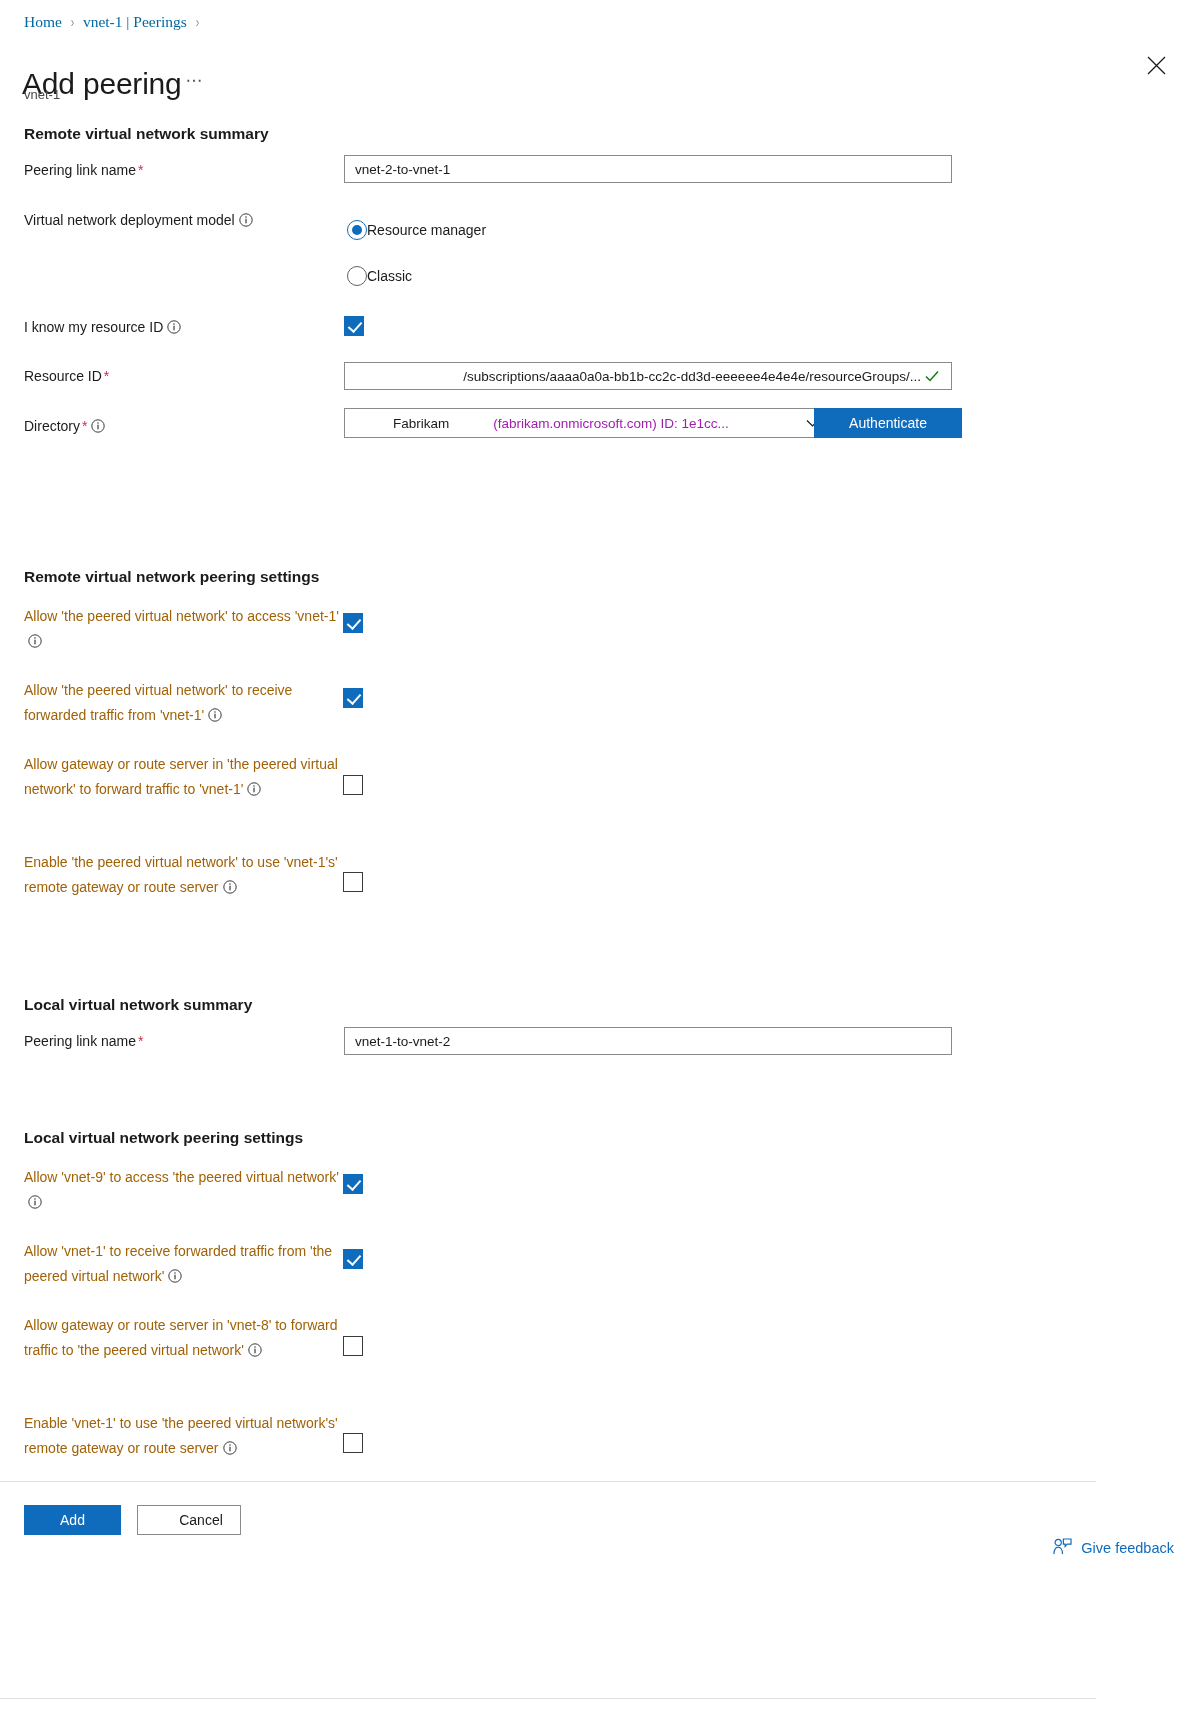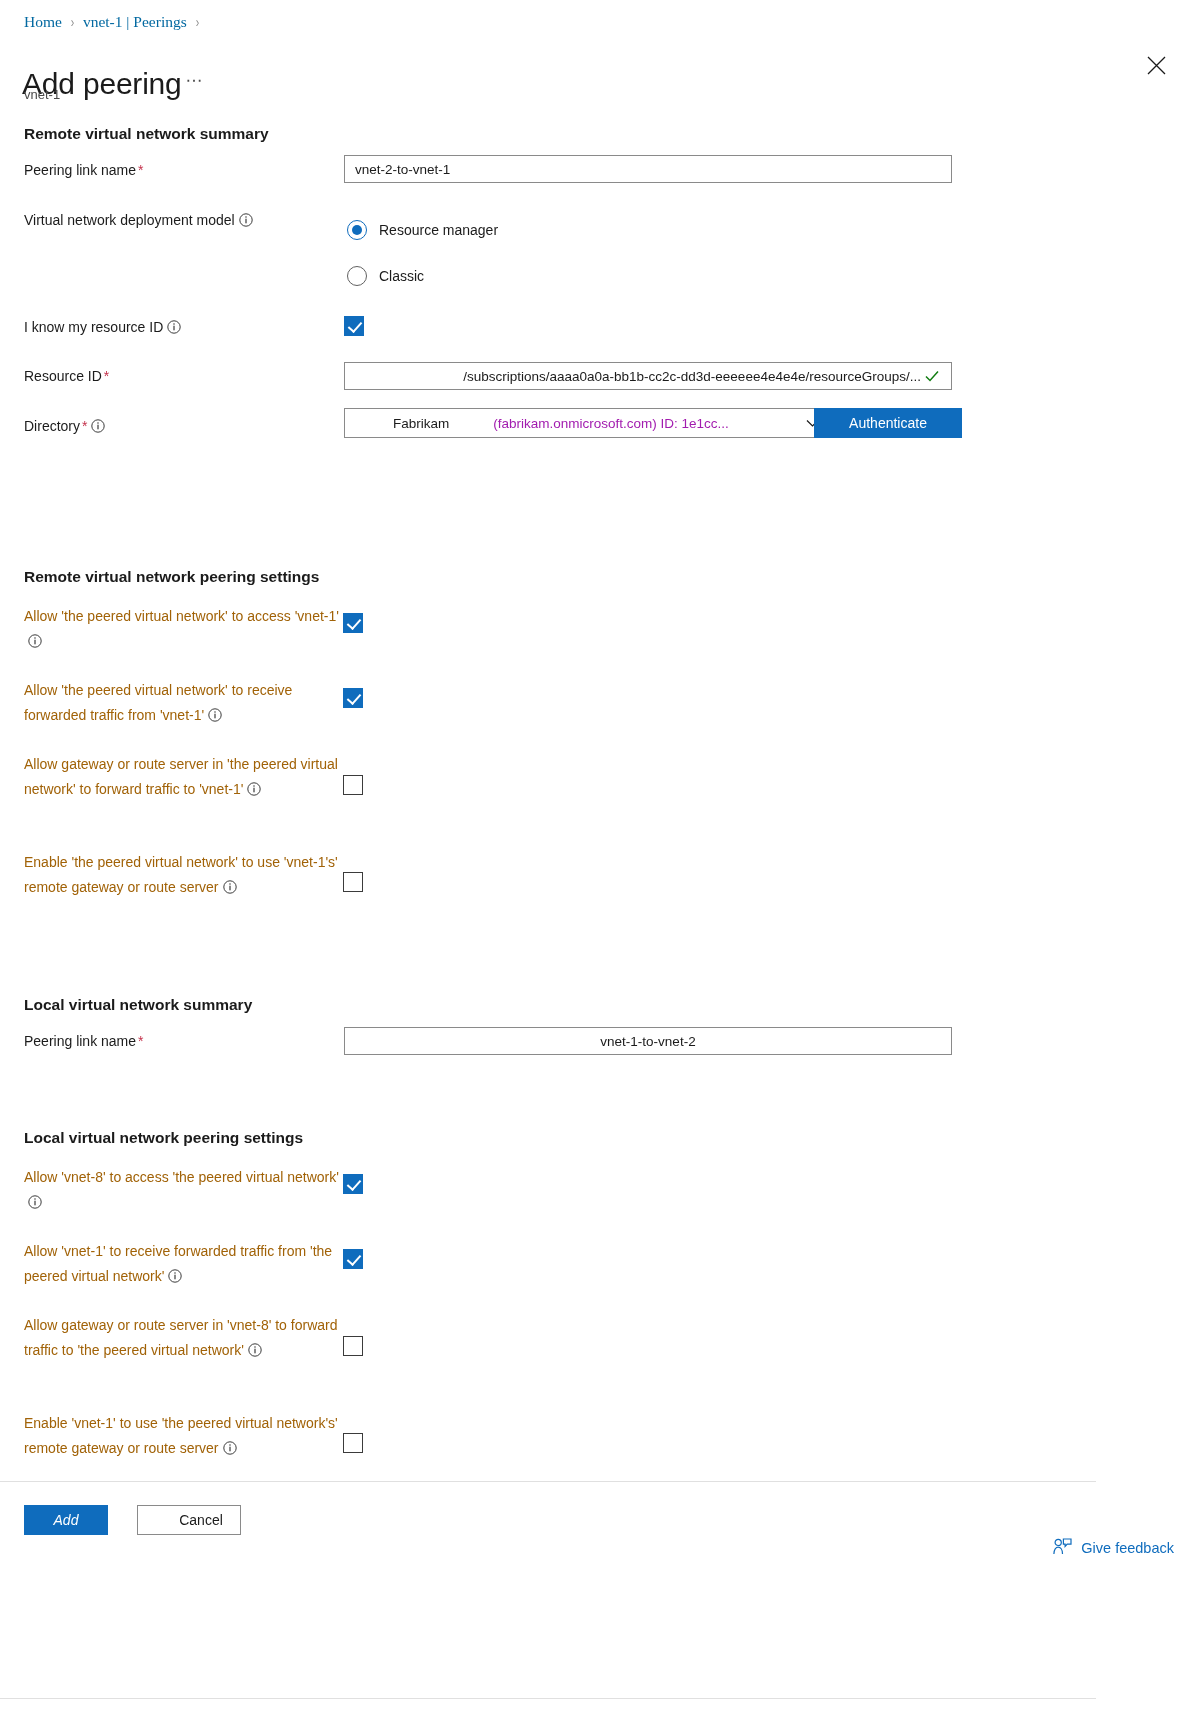--- a/index.html
+++ b/index.html
@@ -81,21 +81,21 @@
     line-height: 26px;
     outline: none;
   }
   .text-input.with-check { padding-right: 30px; text-align: right; }
   .valid-check {
     position: absolute; width: 16px; height: 16px;
   }
 
   
   .radio-row {
-    position: absolute; display: flex; align-items: center; gap: 12px;
+    position: absolute; display: flex; align-items: center; 
     cursor: pointer;
   }
   .radio {
     width: 20px; height: 20px; border-radius: 50%;
     border: 1px solid #616161; background: #fff;
     display: flex; align-items: center; justify-content: center;
     flex: 0 0 auto;
   }
   .radio.checked { border: 1px solid #0f6cbd; }
   .radio.checked::after {
@@ -293,26 +293,26 @@
           <rect x="6.4" y="3.3" width="1.2" height="1.4" fill="#3b3b3b"></rect>
         </svg></span>
   </div>
   <div class="cb" style="left:343px; top:872px"></div>
 
   <div class="section-head" style="top:994px">Local virtual network summary</div>
 
   <div class="field-label" style="top:1032px">
     <span>Peering link name</span><span class="req">*</span>
   </div>
-  <input class="text-input" style="left: 344px; top: 1027px; width: 608px; text-align: center;" value="vnet-1-to-vnet-2">
+  <input class="text-input" style="left: 344px; top: 1027px; width: 608px;" value="vnet-1-to-vnet-2">
 
   <div class="section-head" style="top:1127px">Local virtual network peering settings</div>
 
   <div class="setting-label" style="top:1165px">
-    <span>Allow 'vnet-8' to access 'the peered virtual network'</span><span class="info-icon"><svg width="14" height="14" viewBox="0 0 14 14">
+    <span>Allow 'vnet-9' to access 'the peered virtual network'</span><span class="info-icon"><svg width="14" height="14" viewBox="0 0 14 14">
           <circle cx="7" cy="7" r="6.2" fill="none" stroke="#3b3b3b" stroke-width="1"></circle>
           <rect x="6.4" y="5.7" width="1.2" height="4.6" fill="#3b3b3b"></rect>
           <rect x="6.4" y="3.3" width="1.2" height="1.4" fill="#3b3b3b"></rect>
         </svg></span>
   </div>
   <div class="cb checked" style="left:343px; top:1174px"></div>
 
   <div class="setting-label" style="top:1239px">
     <span>Allow 'vnet-1' to receive forwarded traffic from 'the peered virtual network'</span><span class="info-icon"><svg width="14" height="14" viewBox="0 0 14 14">
           <circle cx="7" cy="7" r="6.2" fill="none" stroke="#3b3b3b" stroke-width="1"></circle>
@@ -335,21 +335,21 @@
     <span>Enable 'vnet-1' to use 'the peered virtual network's' remote gateway or route server</span><span class="info-icon"><svg width="14" height="14" viewBox="0 0 14 14">
           <circle cx="7" cy="7" r="6.2" fill="none" stroke="#3b3b3b" stroke-width="1"></circle>
           <rect x="6.4" y="5.7" width="1.2" height="4.6" fill="#3b3b3b"></rect>
           <rect x="6.4" y="3.3" width="1.2" height="1.4" fill="#3b3b3b"></rect>
         </svg></span>
   </div>
   <div class="cb" style="left:343px; top:1433px"></div>
 
   <div class="footer-divider" style="top:1481px"></div>
 
-  <div class="btn btn-primary" style="position:absolute; left:24px; top:1505px; width:84px; height:30px;font-style:italic;">Add</div>
+  <div class="btn btn-primary" style="position:absolute; left:24px; top:1505px; width:97px; height:30px;">Add</div>
   <div class="btn btn-secondary" style="position:absolute; left:137px; top:1505px; width:104px; height:30px;">Cancel</div>
 
   <div class="footer-divider" style="top:1698px"></div>
   <div class="feedback" style="right:26px; top:1538px">
     <span>
       <svg width="19" height="17" viewBox="0 0 19 17">
         <circle cx="5.2" cy="4.4" r="3.1" fill="none" stroke="#0f6cbd" stroke-width="1.2"></circle>
         <path d="M0.9 16 C0.9 11.6 3.0 9.2 5.2 9.2 C7.4 9.2 9.5 11.6 9.5 16" fill="none" stroke="#0f6cbd" stroke-width="1.2"></path>
         <path d="M10.4 1 H18 V6.2 H14.2 L12.1 8.4 V6.2 H10.4 Z" fill="none" stroke="#0f6cbd" stroke-width="1.2"></path>
       </svg>

